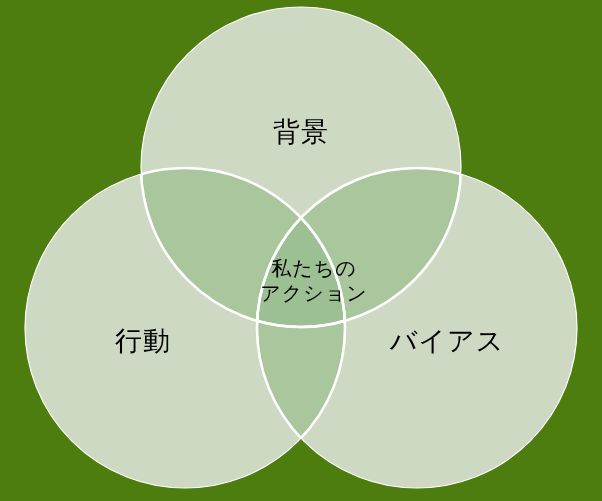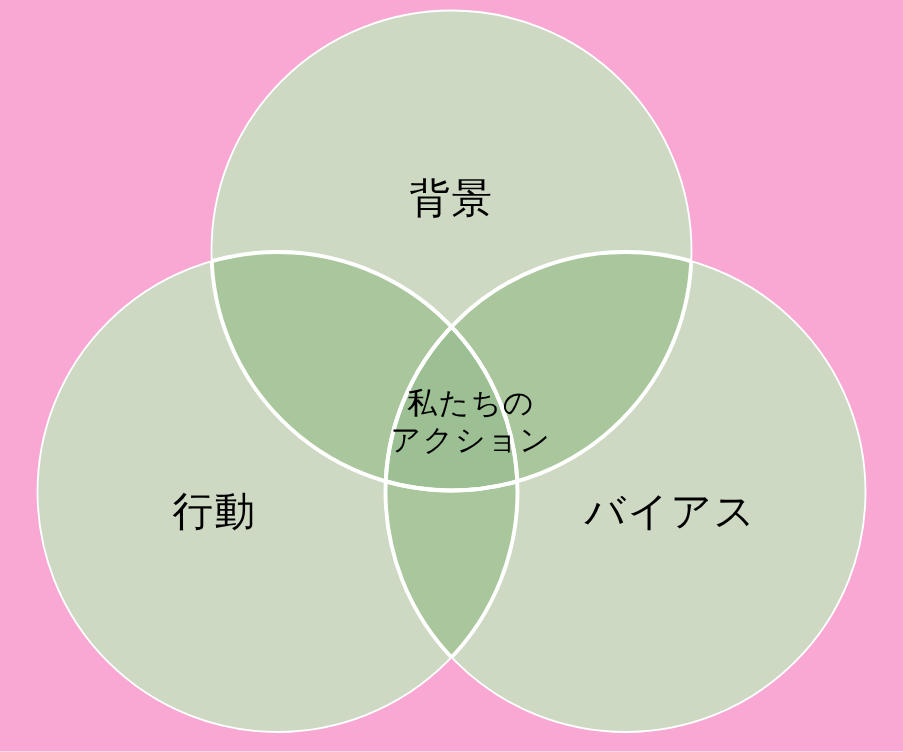--- a/index.html
+++ b/index.html
@@ -41,21 +41,21 @@
     font-family: "DejaVu Sans", sans-serif;
     font-size: 20px;
     font-weight: 400;
     text-anchor: middle;
     letter-spacing: 1px;
   }
 </style>
 </head>
 <body>
 
-<div id="diagram-root" style="background: #f9a8d4;">
+<div id="diagram-root" style="background: #4d7c0f;">
 
   <svg id="venn-svg" viewBox="0 0 602 501">
 
     <defs>
 
       <clipPath id="clip-top">
         <circle id="cp-top" cx="301" cy="167" r="160"></circle>
       </clipPath>
       <clipPath id="clip-left">
         <circle id="cp-left" cx="185" cy="328" r="160"></circle>

